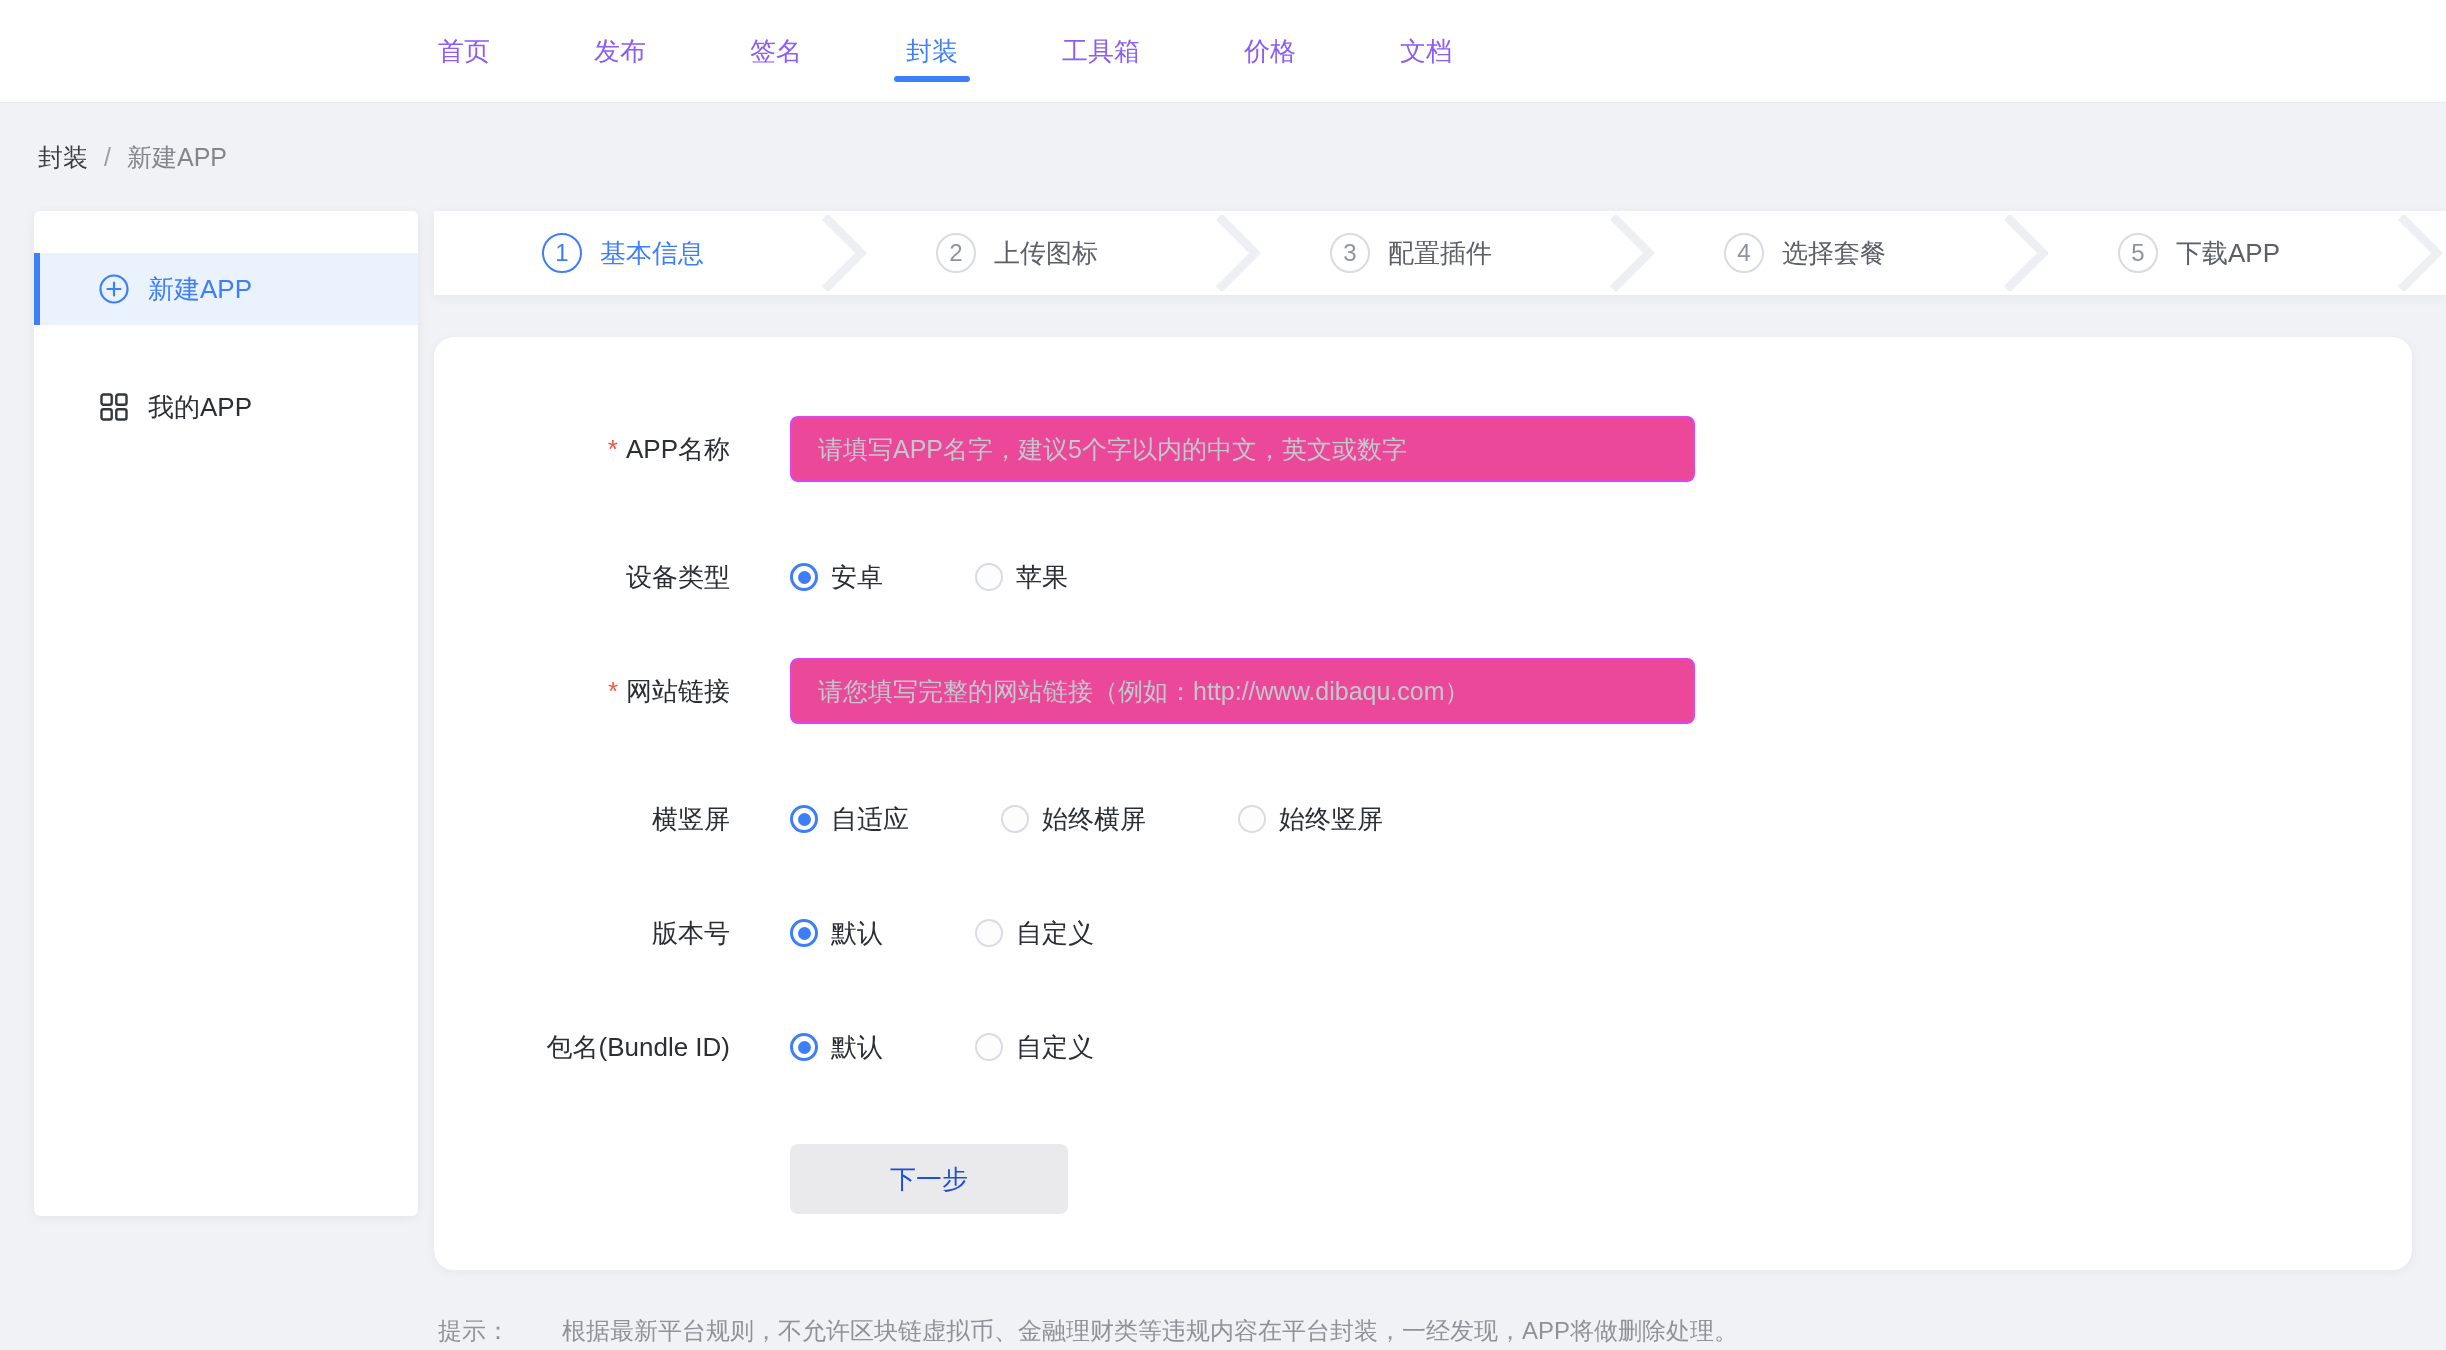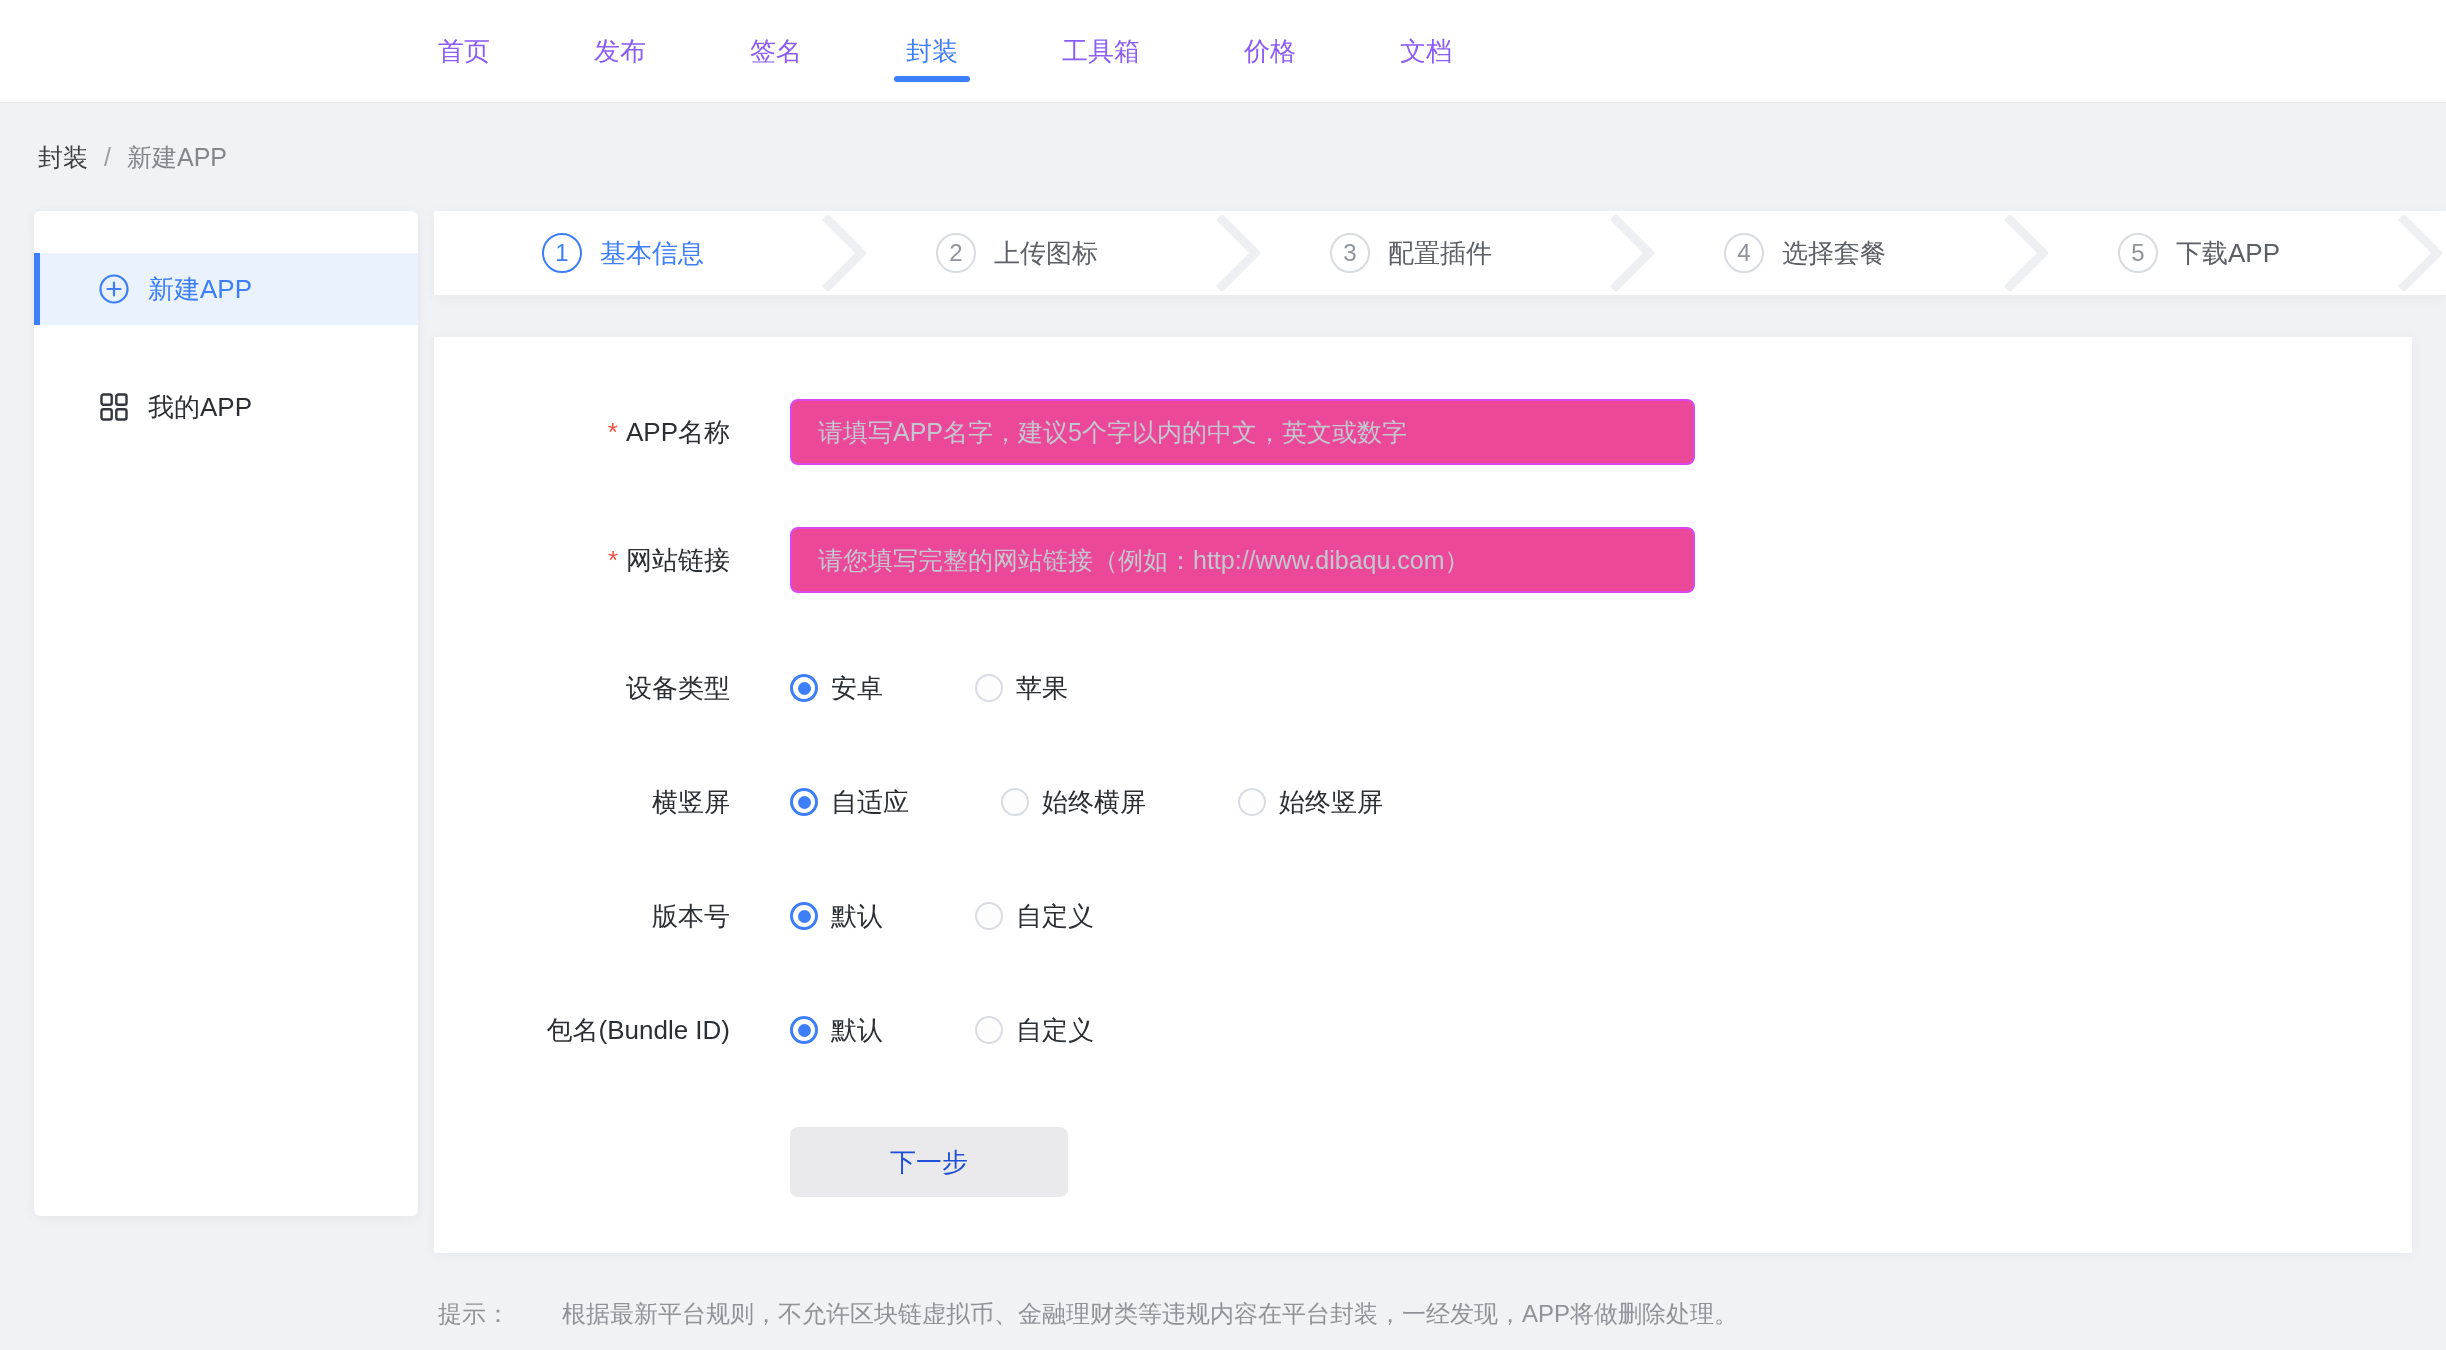--- a/index.html
+++ b/index.html
@@ -70,22 +70,22 @@
   .step.active .step-circle { border-color:#3d7ef9; color:#3d7ef9; }
   .step.active .step-label { color:#3d7ef9; }
   .step .chev {
     position:absolute; right:-28px; top:50%; margin-top:-28px;
     width:56px; height:56px; border-top:9px solid #edeff2; border-right:9px solid #edeff2;
     transform:rotate(45deg); border-radius:3px; pointer-events:none;
   }
 
   
   .card {
-    background:#ffffff; border-radius:0; margin:42px 34px 0 0;
-    padding:62px 0 56px 0; box-shadow:0 2px 12px rgba(30,40,60,.05);
+    background:#ffffff; border-radius:20px; margin:42px 34px 0 0;
+    padding:79px 0 56px 0; box-shadow:0 2px 12px rgba(30,40,60,.05);
   }
   .frow { display:flex; align-items:center; min-height:66px; margin-bottom:48px; }
   .frow.input-row { margin-bottom:62px; }
   .flabel { width:296px; text-align:right; font-size:26px; color:#2b2e33; flex-shrink:0; white-space:nowrap; }
   .req { color:#f25643; margin-right:8px; }
   .fcontrol { margin-left:60px; display:flex; align-items:center; }
   .text-input {
     width:905px; height:66px; border:2px solid #d946ef; border-radius:8px;
     padding:0 26px; font-size:25px; color:#2b2e33; outline:none; background:#ec4899;
     font-family:"Liberation Sans","DejaVu Sans",sans-serif;
@@ -193,44 +193,44 @@
 
       <div class="frow input-row">
         <div class="flabel">
           <span class="req">*</span><span>APP名称</span>
         </div>
         <div class="fcontrol">
           <input class="text-input" type="text" placeholder="请填写APP名字，建议5个字以内的中文，英文或数字" style="">
         </div>
       </div>
 
+      <div class="frow">
+        <div class="flabel">设备类型</div>
+        <div class="fcontrol">
+          <span class="radio-opt">
+            <span class="radio checked"></span>
+            <span class="radio-label">安卓</span>
+          </span>
+          <span class="radio-opt">
+            <span class="radio"></span>
+            <span class="radio-label">苹果</span>
+          </span>
+        </div>
+      </div>
+
       <div class="frow input-row">
         <div class="flabel">
           <span class="req">*</span><span>网站链接</span>
         </div>
         <div class="fcontrol">
           <input class="text-input" type="text" placeholder="请您填写完整的网站链接（例如：http://www.dibaqu.com）" style="">
         </div>
       </div>
 
       <div class="frow">
-        <div class="flabel">设备类型</div>
-        <div class="fcontrol">
-          <span class="radio-opt">
-            <span class="radio checked"></span>
-            <span class="radio-label">安卓</span>
-          </span>
-          <span class="radio-opt">
-            <span class="radio"></span>
-            <span class="radio-label">苹果</span>
-          </span>
-        </div>
-      </div>
-
-      <div class="frow">
         <div class="flabel">横竖屏</div>
         <div class="fcontrol">
           <span class="radio-opt">
             <span class="radio checked"></span>
             <span class="radio-label">自适应</span>
           </span>
           <span class="radio-opt">
             <span class="radio"></span>
             <span class="radio-label">始终横屏</span>
           </span>

